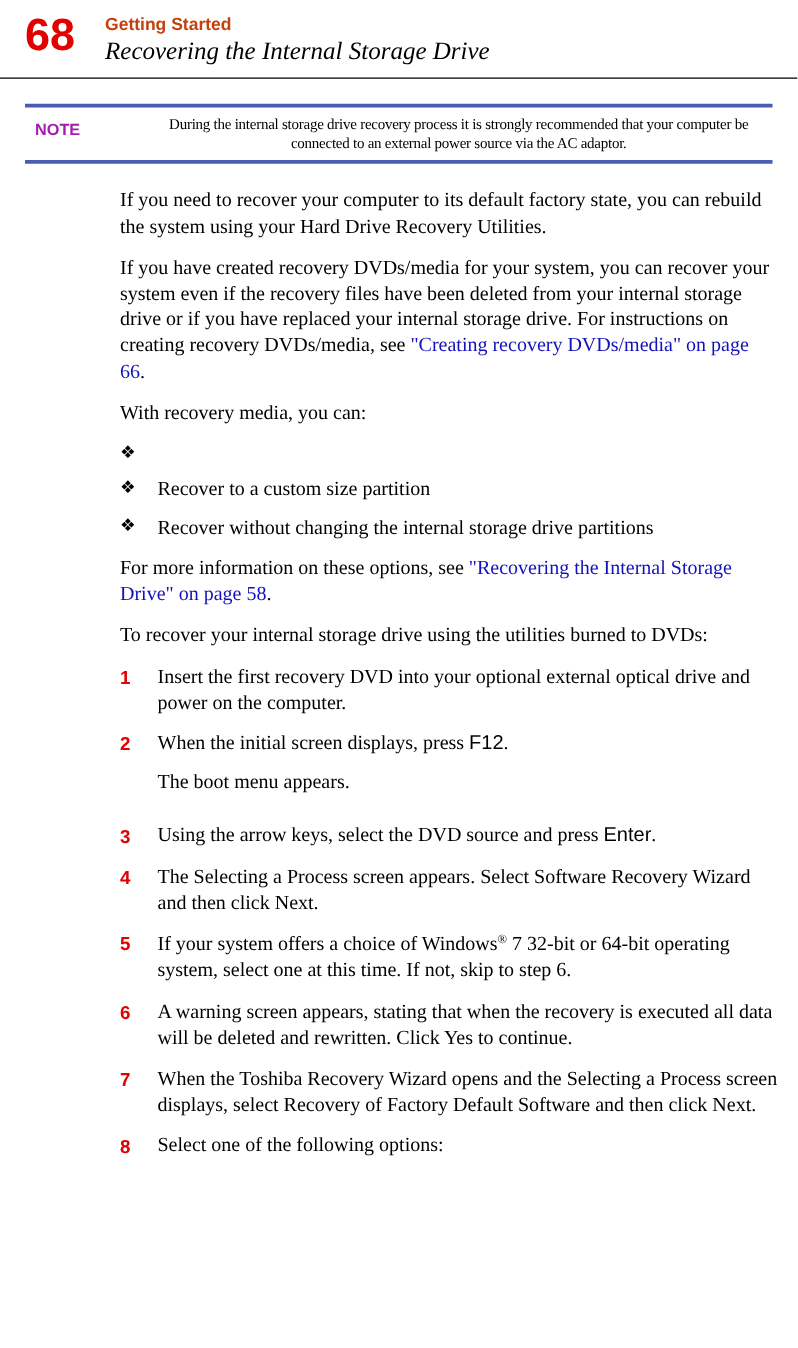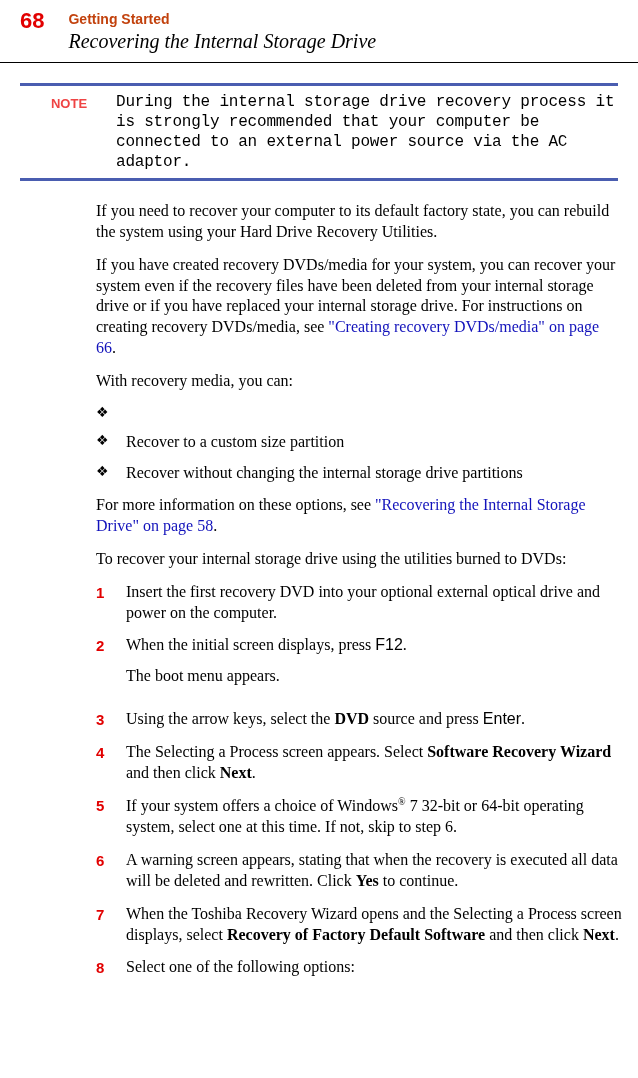--- a/index.html
+++ b/index.html
@@ -15,21 +15,21 @@
       padding: 0;
     }
     .header {
       display: flex;
       align-items: flex-start;
       padding: 10px 20px 8px 20px;
       border-bottom: 1px solid #000;
     }
     .page-num {
       color: #e20000;
-      font-size: 22px;
+      font-size: 36px;
       font-family: Arial, sans-serif;
       font-weight: bold;
       margin-right: 24px;
       line-height: 1;
       text-align: right;
     }
     .header-text {
       flex: 1;
     }
     .chapter-title {
@@ -46,36 +46,36 @@
     }
     .note-block {
       display: flex;
       margin: 20px 20px 20px 20px;
       padding-top: 6px;
       padding-bottom: 6px;
       border-top: 3px solid #4a5db0;
       border-bottom: 3px solid #4a5db0;
     }
     .note-label {
-      color: #ef4444;
+      color: #a21caf;
       font-family: Arial, sans-serif;
       font-weight: bold;
       font-size: 13px;
       width: 90px;
       flex-shrink: 0;
       padding-left: 8px;
       padding-top: 4px;
-      text-align: center;
     }
     .note-text {
-      font-family: Liberation Mono, monospace;
-      font-size: 16px;
+      font-family: Liberation Serif, serif;
+      font-size: 12px;
       line-height: 1.25;
       padding-left: 6px;
       letter-spacing: -0.2px;
+      text-align: center;
     }
     .content {
       padding: 0 16px 20px 96px;
     }
     .content p {
       font-size: 16px;
       line-height: 1.3;
       margin-bottom: 12px;
     }
     .link {
@@ -120,21 +120,21 @@
       flex: 1;
     }
     .step-content p {
       margin-bottom: 10px;
     }
     .keycap {
       font-family: Arial, sans-serif;
       font-size: 16px;
     }
     .bold {
-      font-weight: bold;
+      font-weight: normal;
     }
     .sup {
       font-size: 10px;
       vertical-align: super;
     }
   </style>
 </head>
 <body>
 
 <div class="header">

